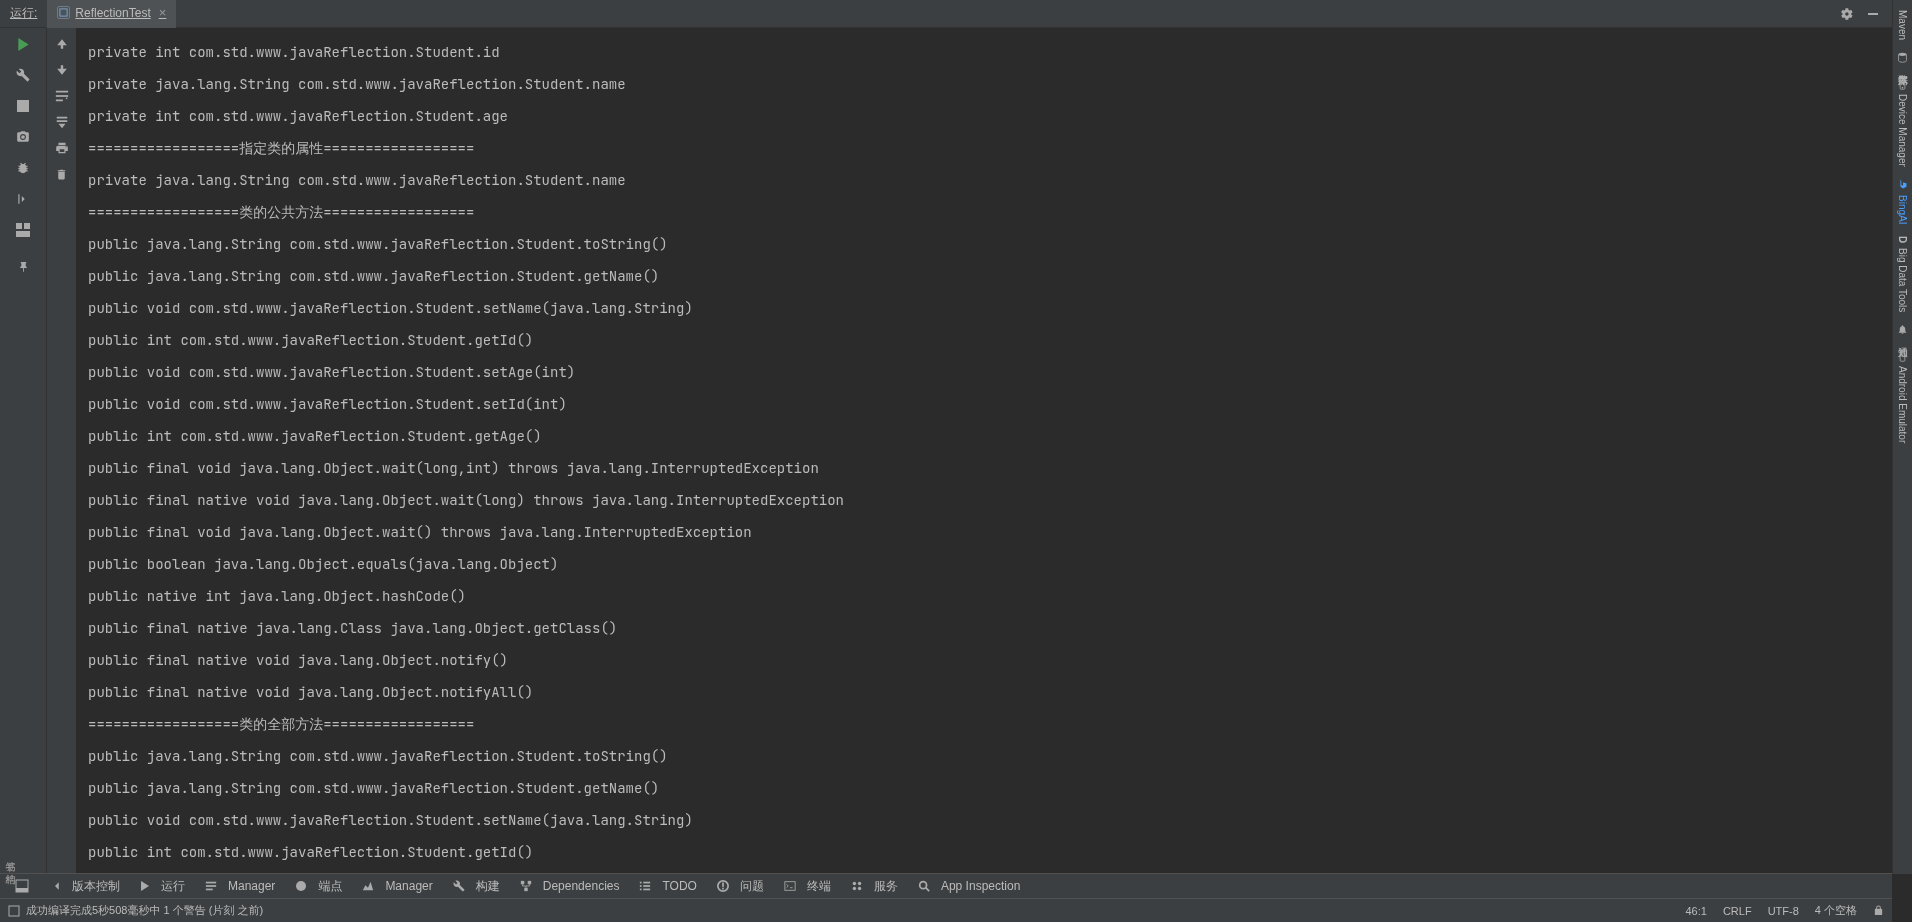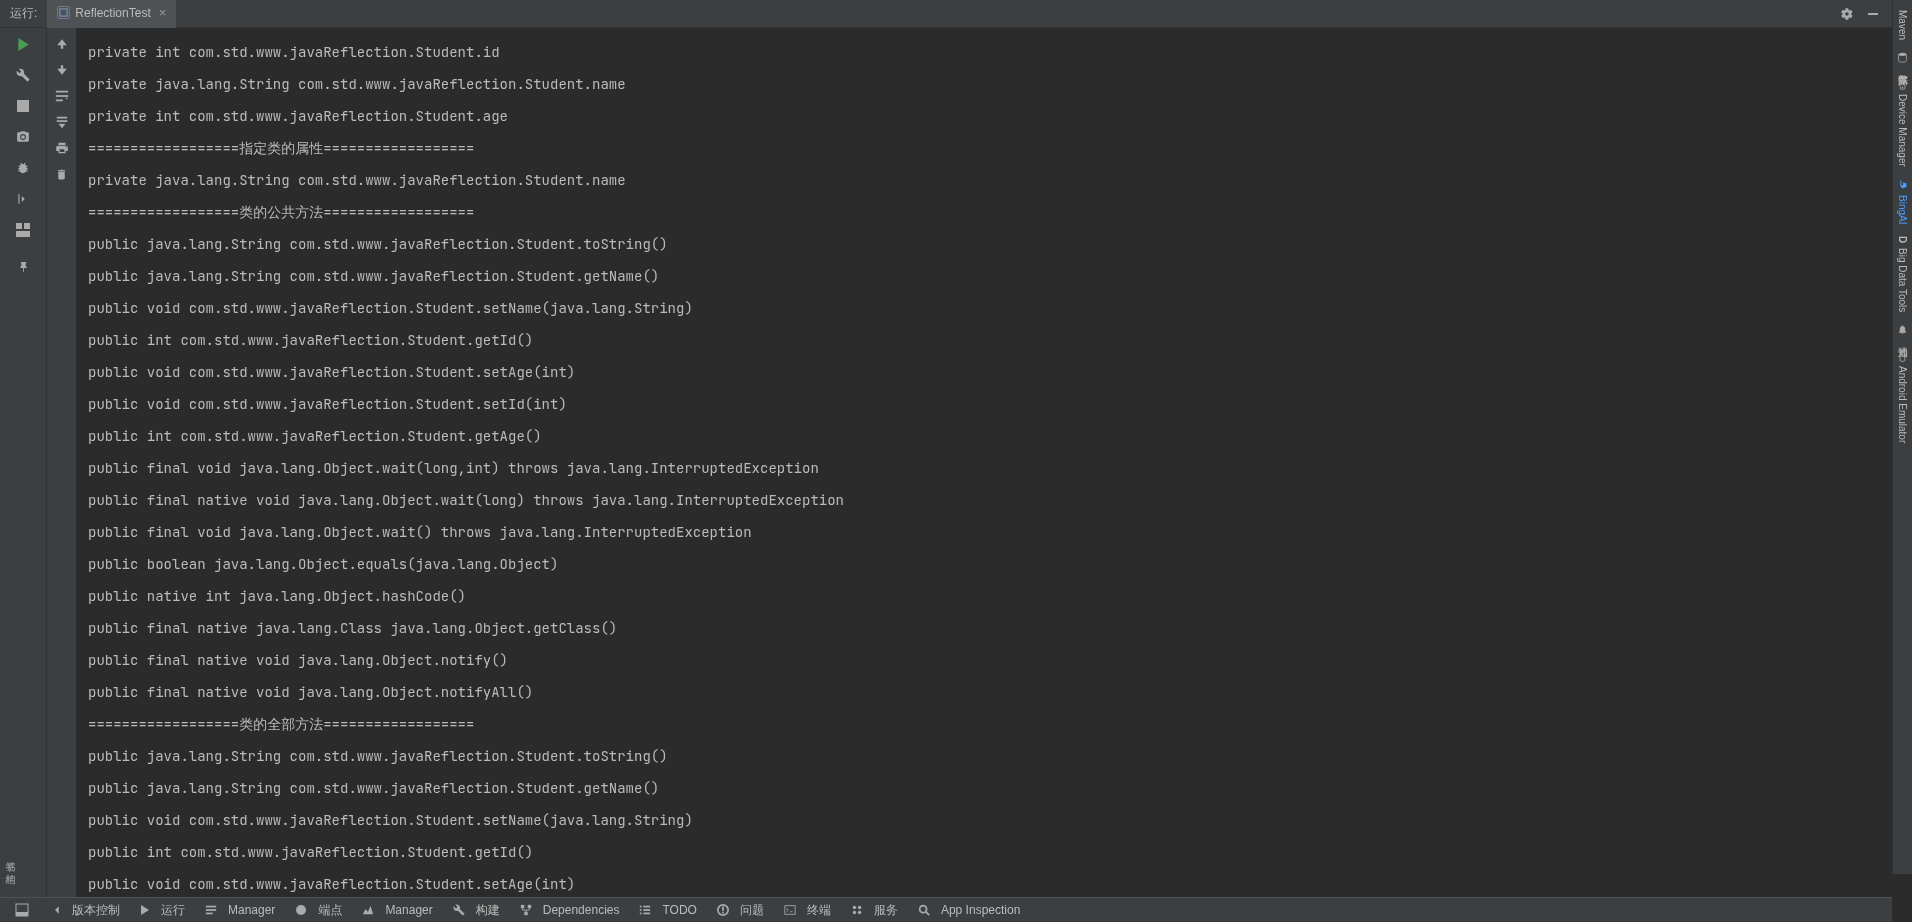--- a/index.html
+++ b/index.html
@@ -1,18 +1,18 @@
 <!DOCTYPE html>
 <html><head>
 <meta charset="utf-8">
 <style>
   * { margin: 0; padding: 0; box-sizing: border-box; }
   body { font-family: "Segoe UI", sans-serif; background: #2b2b2b; color: #bbb; overflow: hidden; width: 1912px; height: 922px; position: relative; }
   .main-area { position: absolute; top: 0; left: 0; right: 20px; bottom: 0; display: flex; flex-direction: column; }
-  .tab-bar { height: 28px; background: #3c3f41; display: flex; align-items: center; border-bottom: 1px solid #323232; }
+  .tab-bar { height: 28px; background: #3c3f41; display: flex; align-items: center; border-bottom: 1px solid #323232; text-decoration: underline; }
   .run-label { padding: 0 10px; color: #bbb; font-size: 12px; }
   .tab { height: 44px; display: flex; align-items: center; padding: 0 10px; background: #4e5254; border-bottom: 2px solid #4a88c7; font-size: 12px; color: #bbb; gap: 5px; }
   .tab-icon { width: 13px; height: 13px; background: #49545c; border: 1px solid #6e7a85; border-radius: 2px; display:inline-flex; align-items:center; justify-content:center;}
   .tab-close { color: #999; cursor: pointer; font-size: 13px; margin-left: 3px; }
   .tab-header-icons { margin-left: auto; display: flex; gap: 12px; padding-right: 12px; color: #aaa; }
   .content-row { flex: 1; display: flex; min-height: 0; }
   .left-gutter { width: 46px; background: #3c3f41; display: flex; flex-direction: column; align-items: center; padding-top: 8px; gap: 15px; }
   .left-gutter2 { width: 30px; background: #3c3f41; display: flex; flex-direction: column; align-items: center; padding-top: 8px; gap: 10px; border-left: 1px solid #323232;}
   .gutter-icon { width: 16px; height: 16px; display:flex; align-items:center; justify-content:center; color: #aaa; cursor: pointer; }
   .play-icon { color: #499c54; }
@@ -263,20 +263,39 @@
       </div>
     <div class="tool-btn">
         <svg width="12" height="12" viewBox="0 0 14 14" fill="#aaa">
           <circle cx="6" cy="6" r="4" fill="none" stroke="#aaa" stroke-width="2"></circle>
           <path d="M9 9l4 4" stroke="#aaa" stroke-width="2"></path>
         </svg>
         <span>App Inspection</span>
       </div>
   </div>
 
+  <div class="status-bar">
+    <span style="margin-right:6px">
+        <svg width="12" height="12" viewBox="0 0 12 12">
+          <rect x="1" y="1" width="10" height="10" fill="none" stroke="#aaa"></rect>
+        </svg>
+      </span>
+    <span>成功编译完成5秒508毫秒中 1 个警告 (片刻 之前)</span>
+    <div class="status-right">
+      <span>46:1</span>
+      <span>CRLF</span>
+      <span>UTF-8</span>
+      <span>4 个空格</span>
+      <span class="lock-icon">
+          <svg width="11" height="11" viewBox="0 0 24 24" fill="#aaa">
+            <path d="M18,8h-1V6A5,5,0,0,0,7,6V8H6a2,2,0,0,0-2,2v10a2,2,0,0,0,2,2H18a2,2,0,0,0,2-2V10A2,2,0,0,0,18,8ZM9,6a3,3,0,0,1,6,0V8H9Z"></path>
+          </svg>
+        </span>
+    </div>
+  </div>
 </div>
 
 <div class="right-stripe">
   <div class="right-item">
       <span>Maven</span>
     </div>
   <div class="right-item">
       <svg width="11" height="11" viewBox="0 0 14 14" fill="#aaa">
         <ellipse cx="7" cy="3" rx="5" ry="2"></ellipse>
         <path d="M2 3v8c0 1.1 2.2 2 5 2s5-.9 5-2V3" fill="none" stroke="#aaa"></path>

